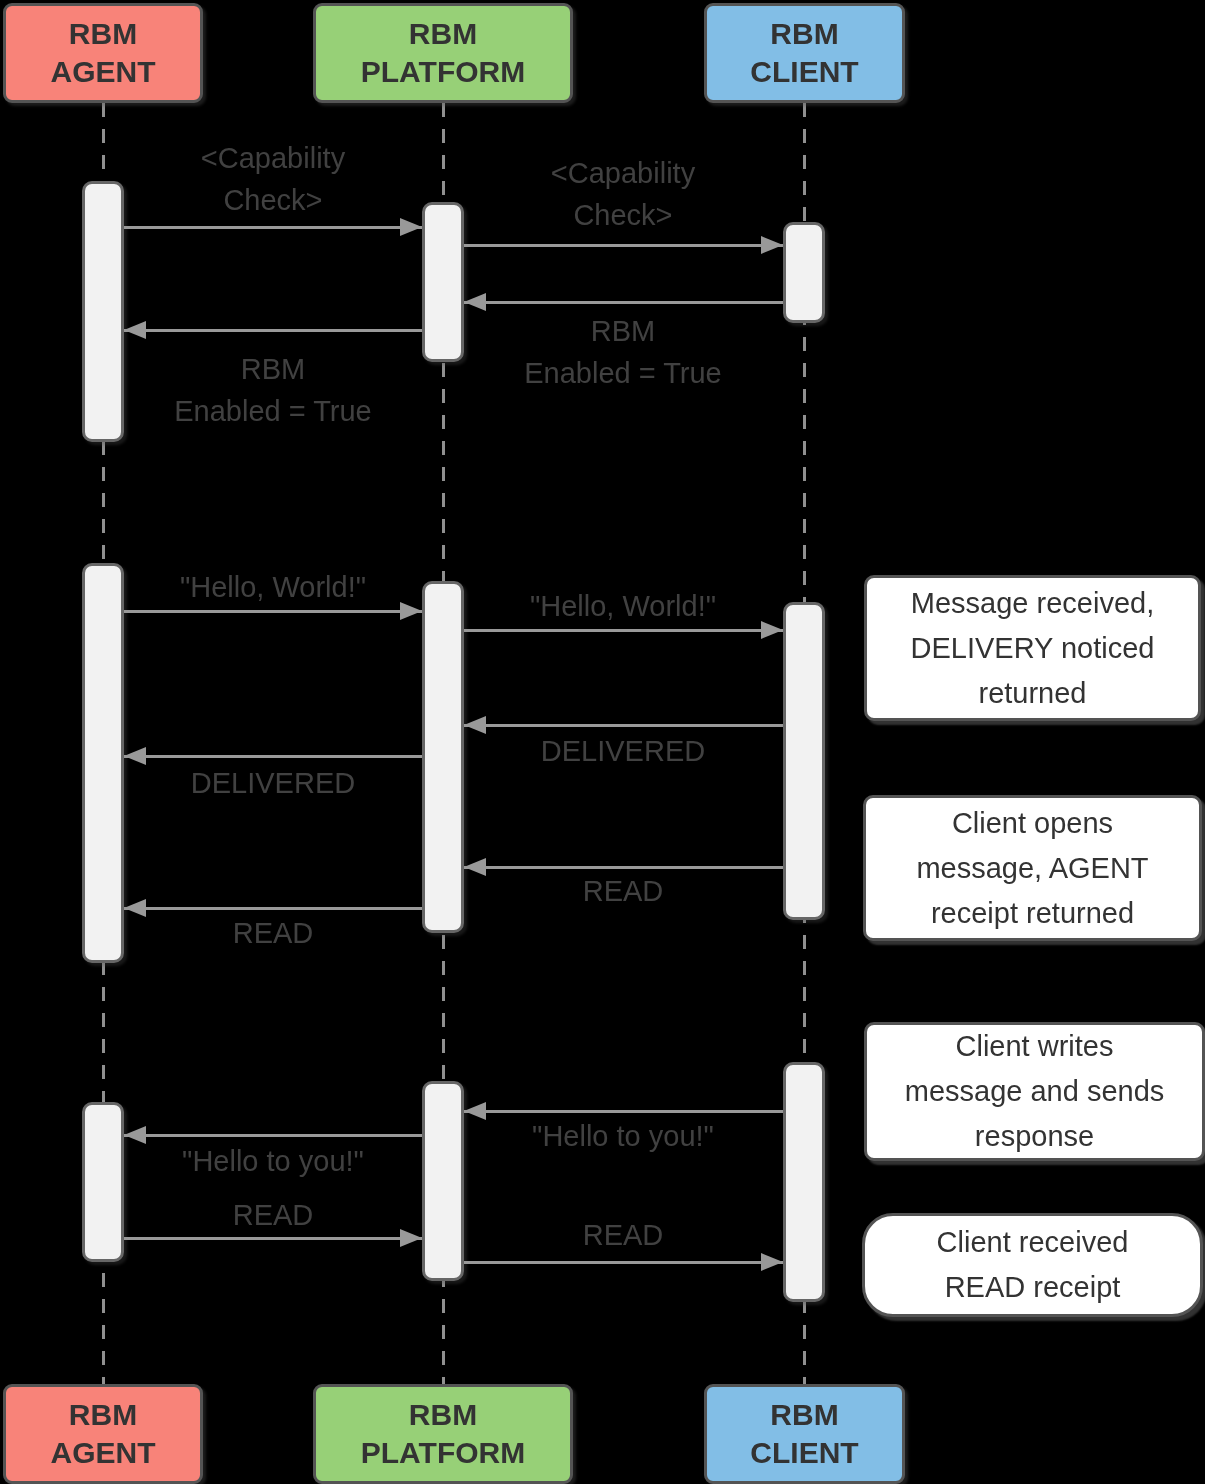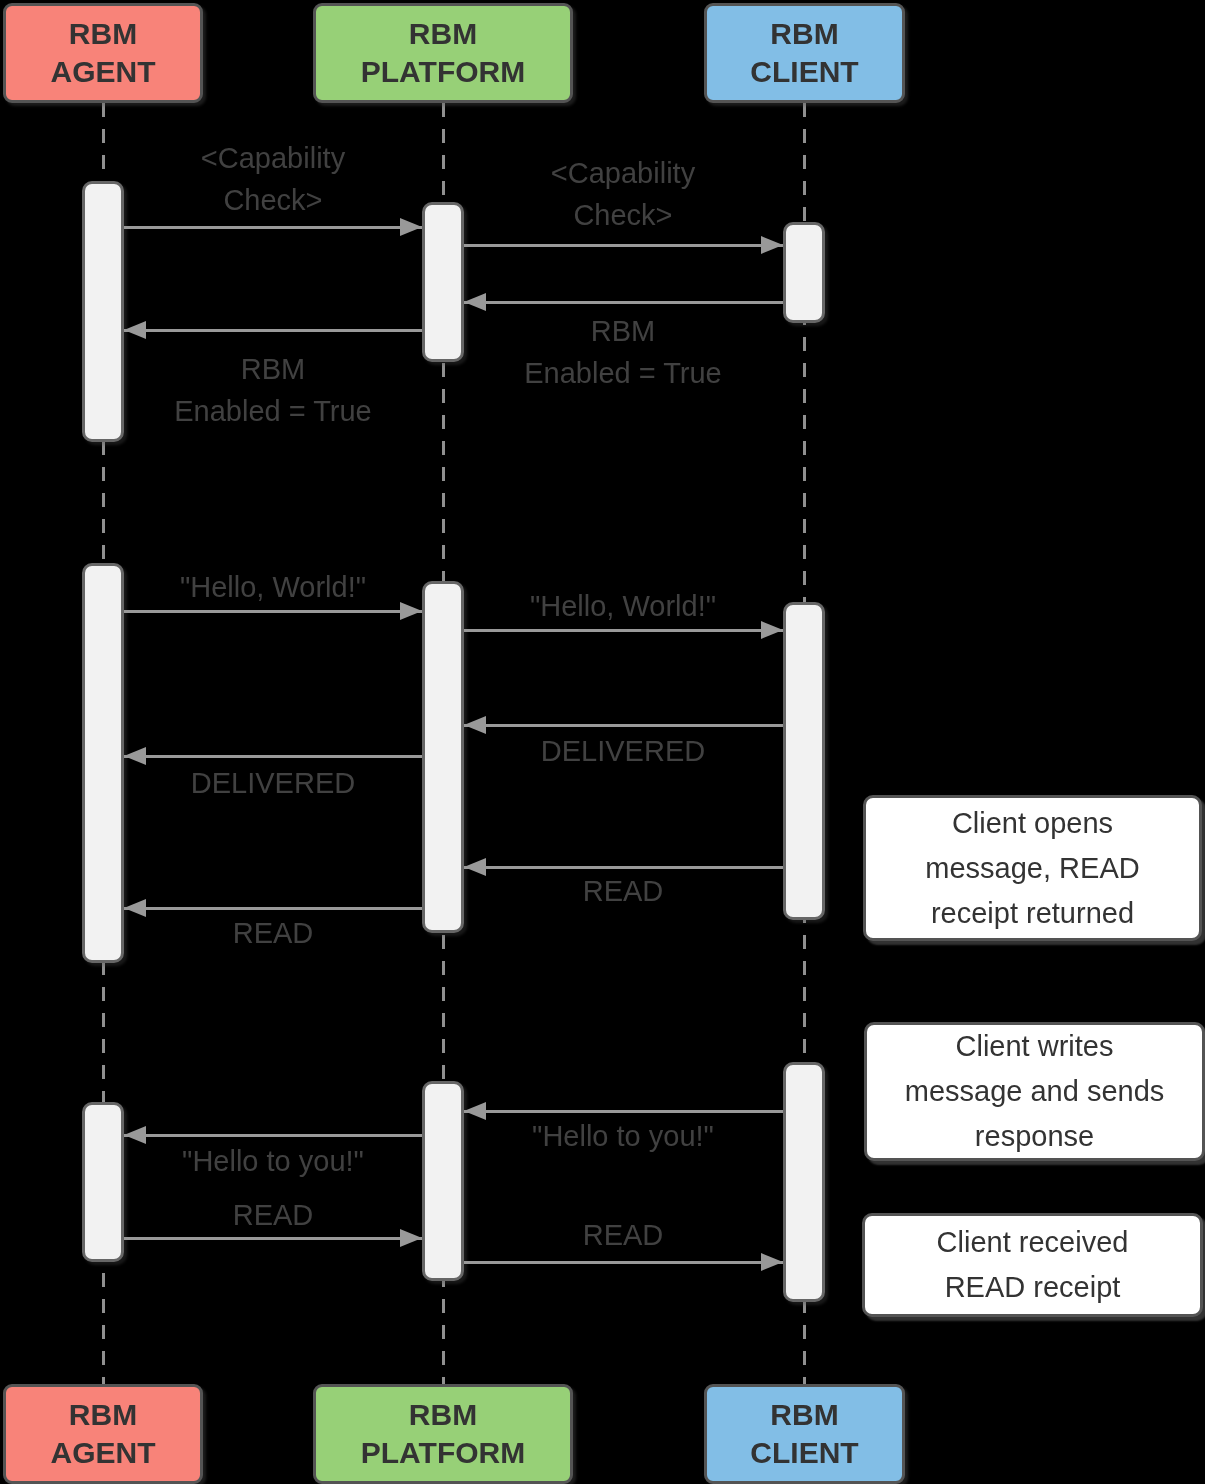--- a/index.html
+++ b/index.html
@@ -88,27 +88,30 @@
     <div class="msg-label" style="left: 623px; top: 1115px; color: rgb(65, 65, 65); z-index: 5;">"Hello to you!"</div>
     <div class="msg-line" style="left: 124px; top: 1133.5px; width: 298px; background: rgb(153, 153, 153); z-index: 4;"></div>
     <div class="msg-head left" style="left: 124px; top: 1126px; z-index: 4;"></div>
     <div class="msg-label" style="left: 273px; top: 1140px; color: rgb(65, 65, 65); z-index: 5;">"Hello to you!"</div>
     <div class="msg-line" style="left: 124px; top: 1236.5px; width: 298px; background: rgb(153, 153, 153); z-index: 4;"></div>
     <div class="msg-head right" style="left: 400px; top: 1229px; z-index: 4;"></div>
     <div class="msg-label" style="left: 273px; top: 1194px; color: rgb(65, 65, 65); z-index: 5;">READ</div>
     <div class="msg-line" style="left: 464px; top: 1260.5px; width: 319px; background: rgb(153, 153, 153); z-index: 4;"></div>
     <div class="msg-head right" style="left: 761px; top: 1253px; z-index: 4;"></div>
     <div class="msg-label" style="left: 623px; top: 1214px; color: rgb(65, 65, 65); z-index: 5;">READ</div>
+    <div class="note" style="left: 864px; top: 575px; width: 337px; height: 146px; background: rgb(255, 255, 255); border-color: rgb(84, 84, 84); color: rgb(51, 51, 51); z-index: 6;">Message received,
+DELIVERY noticed
+returned</div>
     <div class="note" style="left: 863px; top: 795px; width: 339px; height: 146px; background: rgb(255, 255, 255); border-color: rgb(84, 84, 84); color: rgb(51, 51, 51); z-index: 6;">Client opens
-message, READ
+message, AGENT
 receipt returned</div>
     <div class="note" style="left: 864px; top: 1022px; width: 341px; height: 139px; background: rgb(255, 255, 255); border-color: rgb(84, 84, 84); color: rgb(51, 51, 51); z-index: 6;">Client writes
 message and sends
 response</div>
-    <div class="note" style="left: 862px; top: 1213px; width: 341px; height: 104px; background: rgb(255, 255, 255); border-color: rgb(84, 84, 84); color: rgb(51, 51, 51); z-index: 6;">Client received
+    <div class="note" style="left: 862px; top: 1213px; width: 341px; height: 104px; background: rgb(255, 255, 255); border-color: rgb(84, 84, 84); color: rgb(51, 51, 51); z-index: 6; border-radius: 31px;">Client received
 READ receipt</div>
     <div class="actor-box" style="left: 3px; top: 3px; width: 200px; background: rgb(248, 131, 121); border-color: rgb(84, 84, 84); color: rgb(51, 51, 51); z-index: 6;">RBM
 AGENT</div>
     <div class="actor-box" style="left: 3px; top: 1384px; width: 200px; background: rgb(248, 131, 121); border-color: rgb(84, 84, 84); color: rgb(51, 51, 51); z-index: 6;">RBM
 AGENT</div>
     <div class="actor-box" style="left: 313px; top: 3px; width: 260px; background: rgb(151, 208, 119); border-color: rgb(84, 84, 84); color: rgb(51, 51, 51); z-index: 6;">RBM
 PLATFORM</div>
     <div class="actor-box" style="left: 313px; top: 1384px; width: 260px; background: rgb(151, 208, 119); border-color: rgb(84, 84, 84); color: rgb(51, 51, 51); z-index: 6;">RBM
 PLATFORM</div>
     <div class="actor-box" style="left: 704px; top: 3px; width: 201px; background: rgb(130, 190, 230); border-color: rgb(84, 84, 84); color: rgb(51, 51, 51); z-index: 6;">RBM

